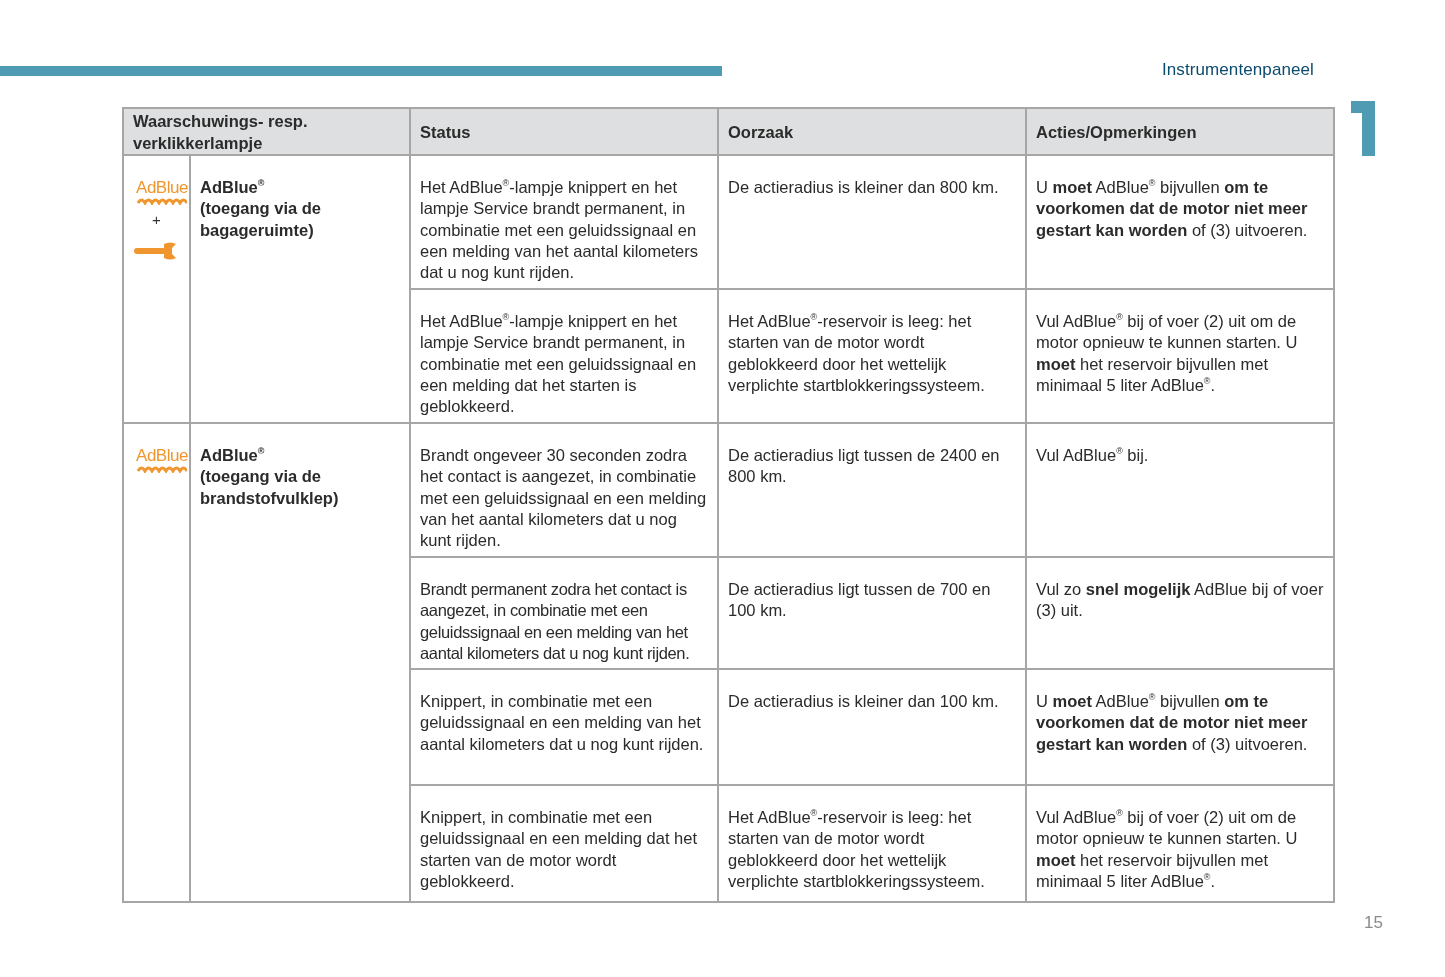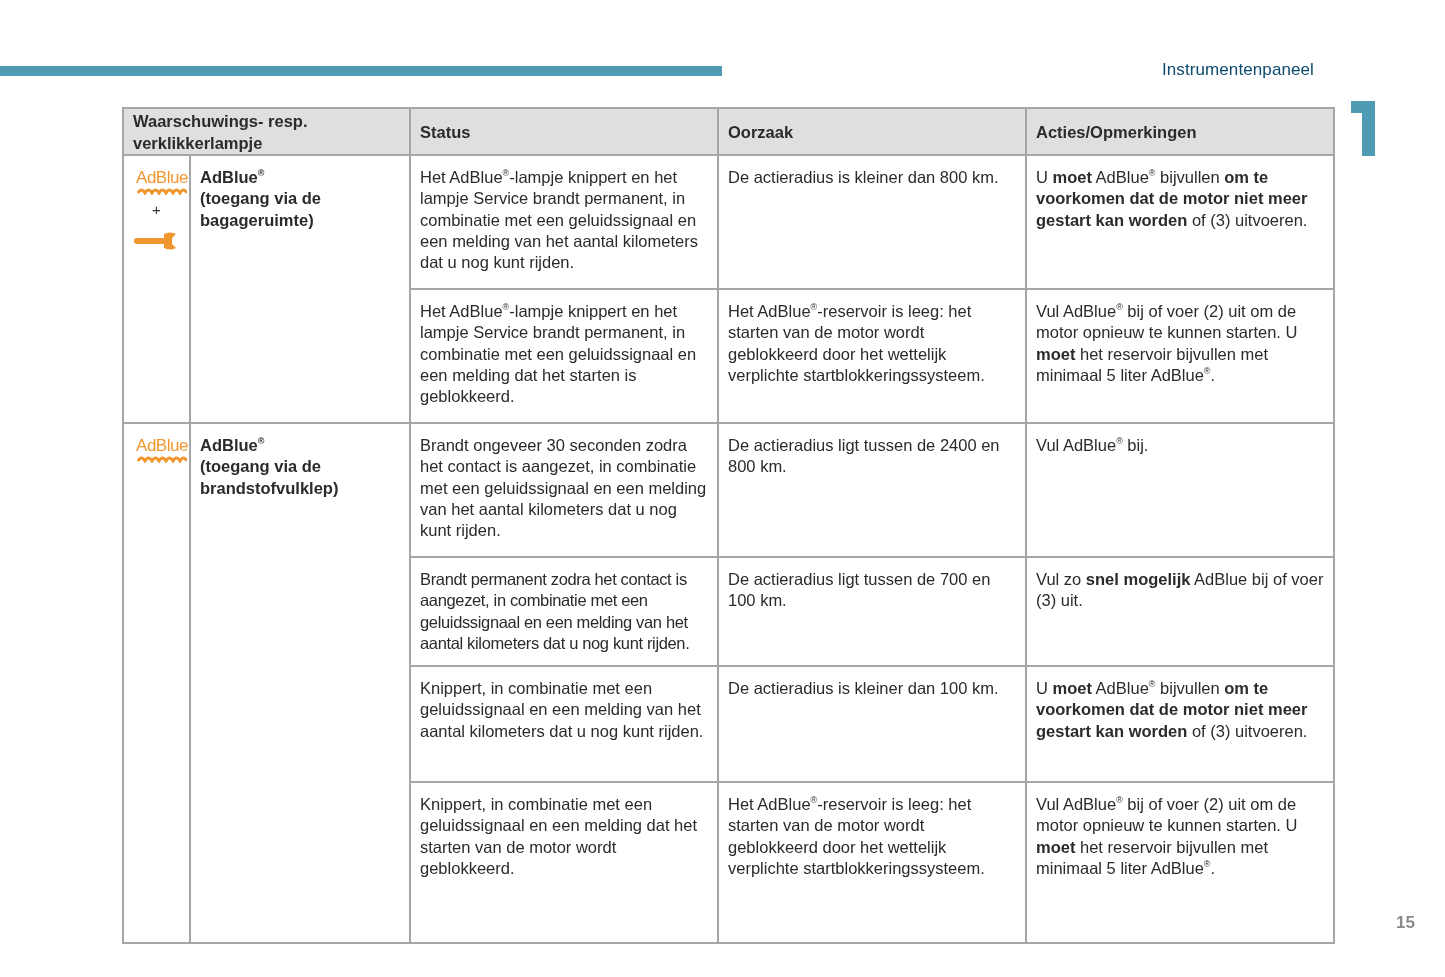--- a/index.html
+++ b/index.html
@@ -2,26 +2,26 @@
 <html><head>
 <meta charset="utf-8">
 <style>
   * { box-sizing: border-box; margin: 0; padding: 0; }
   html, body { width: 1445px; height: 977px; background: #ffffff; overflow: hidden; }
   body { position: relative; font-family: "Liberation Sans", sans-serif; color: #2b2b2b; }
 
   .top-bar { position: absolute; left: 0; top: 66px; width: 722px; height: 10px; background: #4f9bb4; }
   .section-title { position: absolute; right: 131px; top: 60px; font-size: 17px; color: #0c4a6e; letter-spacing: 0.1px; }
   .chapter-tab { position: absolute; left: 1351px; top: 101px; width: 24px; height: 55px; }
-  .page-number { position: absolute; left: 1364px; top: 913px; font-size: 17px; font-weight: bold; color: #8a8a8a; margin-left: 32px; }
+  .page-number { position: absolute; left: 1364px; top: 913px; font-size: 17px; font-weight: normal; color: #8a8a8a; }
 
   table.warn { position: absolute; left: 104px; top: 107px; width: 1211px; border-collapse: collapse; table-layout: fixed; margin-left: 18px; }
   table.warn th, table.warn td { border: 2px solid #a6a6a6; vertical-align: top; font-size: 16.5px; line-height: 21.3px; }
   table.warn th { background: #dedfe0; font-weight: bold; text-align: left; vertical-align: middle; padding: 2px 9px 0 9px; height: 47px; color: #2b2b2b; }
-  table.warn td { padding: 11px 9px 4px 9px; background: #ffffff; }
+  table.warn td { padding: 21px 9px 4px 9px; background: #ffffff; }
   td.lamp { text-align: center; padding: 9px 2px 0 2px; }
   td.lampname { background: #ebebeb; font-weight: bold; padding-left: 9px; }
   td.small { font-size: 15px; line-height: 21.3px; letter-spacing: -0.35px; padding-top: 7px; }
   sup { font-size: 9px; line-height: 0; vertical-align: 7px; }
   b { font-weight: bold; }
 
   .adblue-icon { display: inline-block; width: 58px; }
   .adblue-text { color: #f0962e; font-size: 17px; letter-spacing: -0.5px; font-weight: normal; line-height: 18px; display: block; }
   .wave { display: block; margin: 0 auto; }
   .plus { display: block; font-size: 15px; margin-top: 4px; color: #333; }
@@ -107,19 +107,19 @@
       <td>De actieradius ligt tussen de 700 en 100 km.</td>
       <td><span>Vul zo </span><b>snel mogelijk</b><span> AdBlue bij of voer (3) uit.</span></td>
     </tr>
 
     <tr style="height:116px">
       <td>Knippert, in combinatie met een geluidssignaal en een melding van het aantal kilometers dat u nog kunt rijden.</td>
       <td>De actieradius is kleiner dan 100 km.</td>
       <td><span>U </span><b>moet</b><span> AdBlue</span><sup>®</sup><span> bijvullen </span><b>om te voorkomen dat de motor niet meer gestart kan worden</b><span> of (3) uitvoeren.</span></td>
     </tr>
 
-    <tr style="height:161px">
+    <tr style="height:117px">
       <td>Knippert, in combinatie met een geluidssignaal en een melding dat het starten van de motor wordt geblokkeerd.</td>
       <td><span>Het AdBlue</span><sup>®</sup><span>-reservoir is leeg: het starten van de motor wordt geblokkeerd door het wettelijk verplichte startblokkeringssysteem.</span></td>
       <td><span>Vul AdBlue</span><sup>®</sup><span> bij of voer (2) uit om de motor opnieuw te kunnen starten. U </span><b>moet</b><span> het reservoir bijvullen met minimaal 5 liter AdBlue</span><sup>®</sup><span>.</span></td>
     </tr>
   </tbody>
 </table>
 
 </body></html>

